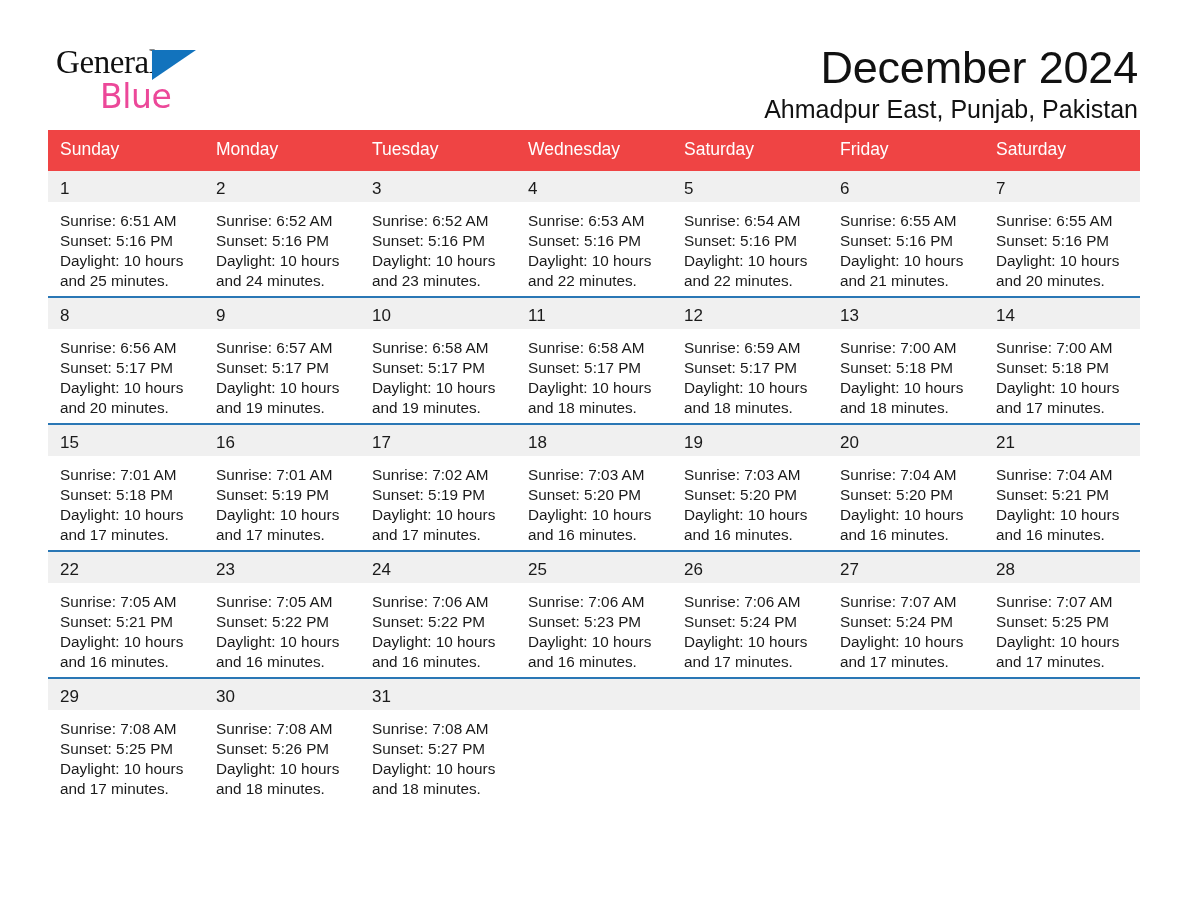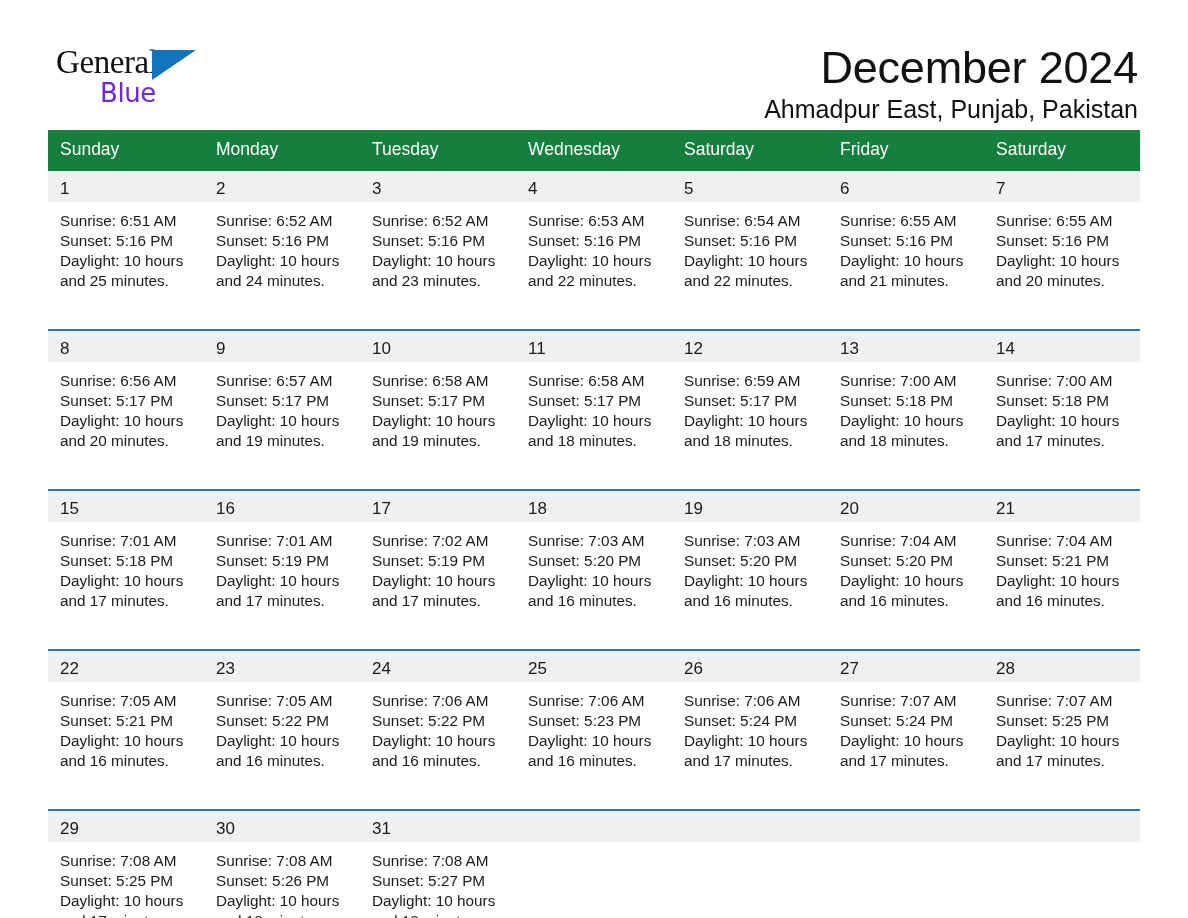--- a/index.html
+++ b/index.html
@@ -53,23 +53,23 @@
     top: 6px;
     width: 0;
     height: 0;
     border-left: 44px solid #1273bd;
     border-bottom: 30px solid transparent;
   }
   .logo-blue {
     position: absolute;
     left: 44px;
     top: 36px;
-    font-size: 26px;
+    font-size: 33px;
     letter-spacing: -0.4px;
-    color: #6d28d9;
+    color: #ec4899;
     line-height: 1;
     font-family: "DejaVu Sans", sans-serif;
     font-weight: 400;
   }
   .titles {
     text-align: right;
     padding-top: 0;
   }
   .month-title {
     font-size: 45px;
@@ -88,21 +88,21 @@
     white-space: nowrap;
   }
 
   
   .cal {
     margin: 12px 48px 0 48px;
     width: 1092px;
   }
   .weekday-row {
     display: flex;
-    background: #15803d;
+    background: #ef4444;
   }
   .weekday {
     flex: 1 1 0;
     min-width: 0;
     color: #ffffff;
     font-size: 17.5px;
     line-height: 1;
     padding: 11px 0 12px 12px;
     white-space: nowrap;
   }
@@ -121,21 +121,21 @@
     min-width: 0;
     font-size: 17px;
     line-height: 1;
     color: #1a1a1a;
     padding: 9px 0 10px 12px;
     height: 31px;
   }
   .detail-row {
     display: flex;
     background: #ffffff;
-    height: 127px;
+    height: 94px;
   }
   .detail-cell {
     flex: 1 1 0;
     min-width: 0;
     padding: 9px 6px 0 12px;
   }
   .detail-cell .line {
     font-size: 15.3px;
     line-height: 20.2px;
     color: #1a1a1a;

